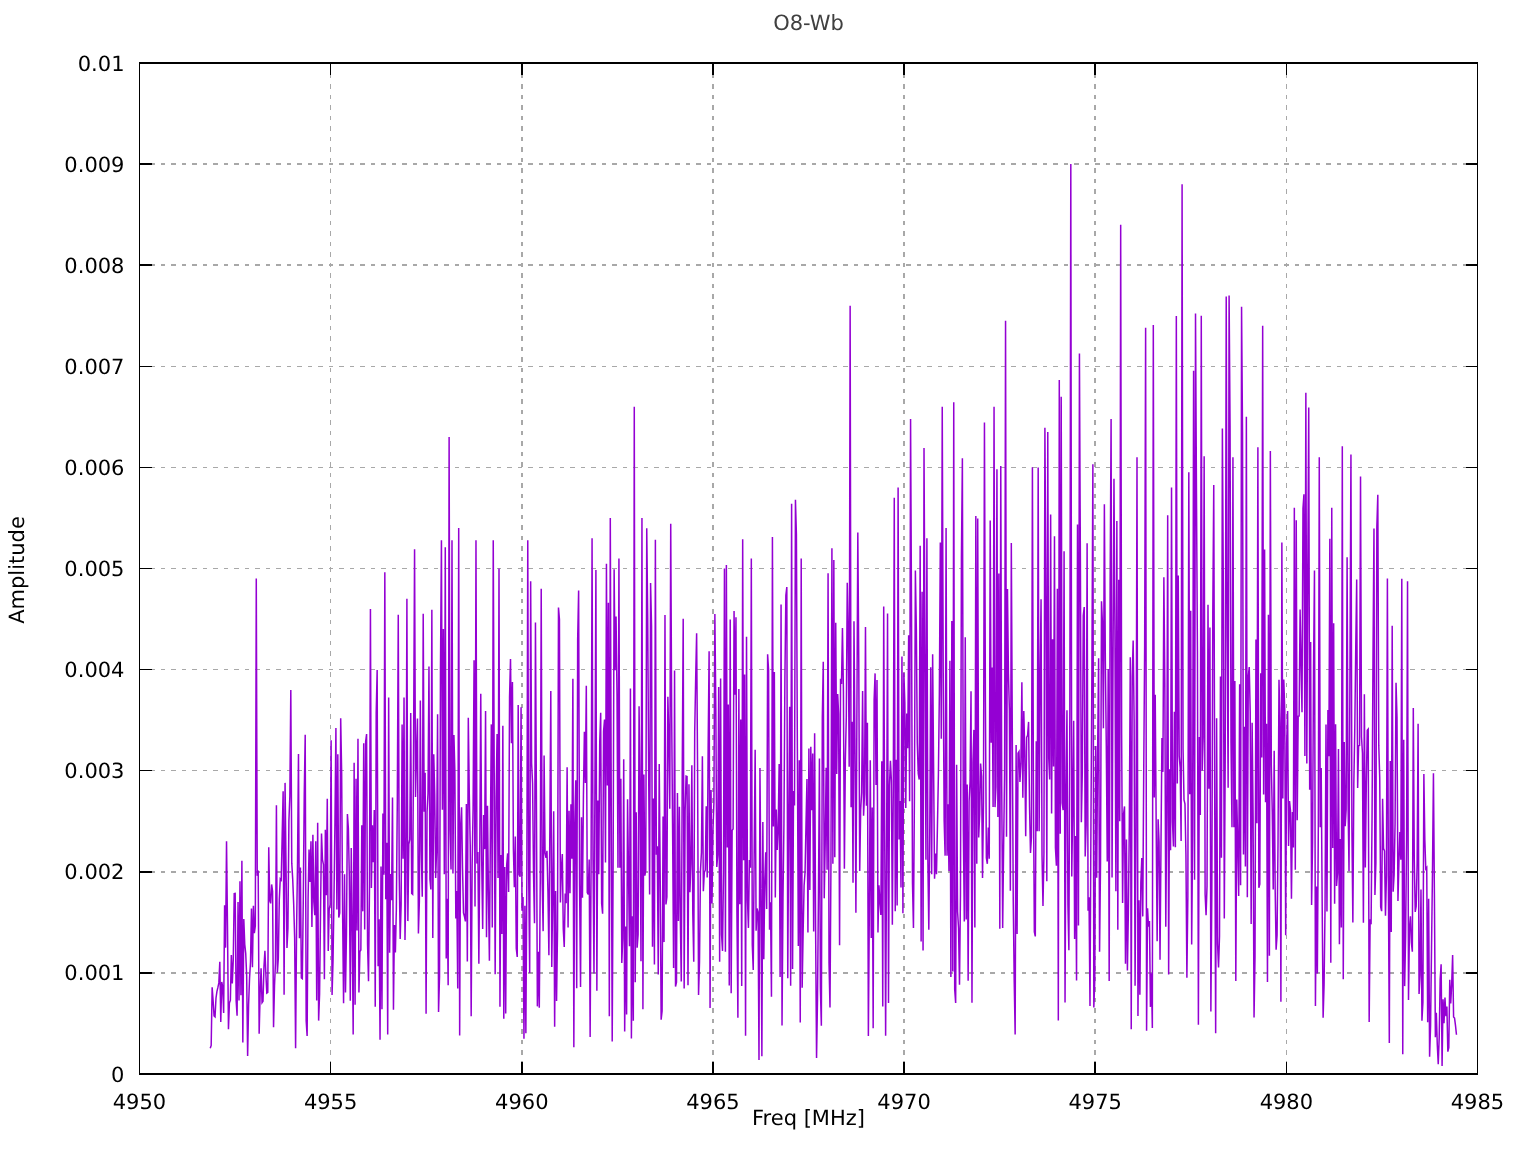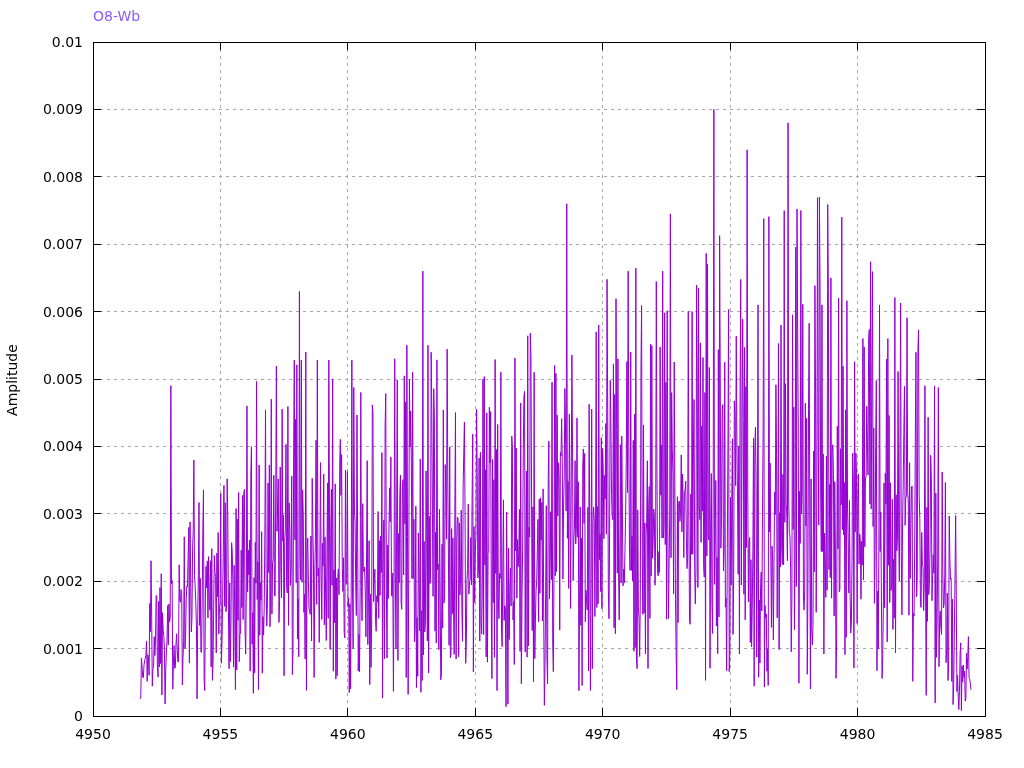--- a/index.html
+++ b/index.html
@@ -1,33 +1,34 @@
 <!DOCTYPE html>
 <html><head>
 <meta charset="utf-8">
 <style>
   html,body{margin:0;padding:0;background:#ffffff;}
   body{width:1024px;height:768px;overflow:hidden;
        font-family:"DejaVu Sans","Liberation Sans",sans-serif;}
   .chart-wrap{position:relative;width:1024px;height:768px;background:#ffffff;}
   .chart-wrap svg{position:absolute;left:0;top:0;}
-  .chart-title{position:absolute;left:93px;width:892px;top:8px;text-align:left;
-      font-size:14px;color:#8b5cf6;}
+  .chart-title{position:absolute;left:93px;width:892px;top:8px;text-align:center;
+      font-size:14px;color:#404040;}
   .xlabel{position:absolute;left:93px;width:892px;top:738px;text-align:center;
       font-size:14px;color:#000;}
   .ylabel{position:absolute;left:12px;top:380px;transform:translate(-50%,-50%) rotate(-90deg);
       white-space:nowrap;font-size:14px;color:#000;}
   text.tick{font-family:"DejaVu Sans","Liberation Sans",sans-serif;font-size:14px;fill:#000;}
 </style>
 </head>
 <body>
 
 <div class="chart-wrap">
   <div class="chart-title">O8-Wb</div>
   <div class="ylabel">Amplitude</div>
+  <div class="xlabel">Freq [MHz]</div>
   <svg id="chart-svg" width="1024" height="768" viewBox="0 0 1024 768">
       <line x1="220.42857142857142" y1="42" x2="220.42857142857142" y2="716" stroke="#a8a8a8" stroke-dasharray="3 4" shape-rendering="crispEdges"></line>
       <line x1="347.85714285714283" y1="42" x2="347.85714285714283" y2="716" stroke="#a8a8a8" stroke-dasharray="3 4" shape-rendering="crispEdges"></line>
       <line x1="475.2857142857143" y1="42" x2="475.2857142857143" y2="716" stroke="#a8a8a8" stroke-dasharray="3 4" shape-rendering="crispEdges"></line>
       <line x1="602.7142857142857" y1="42" x2="602.7142857142857" y2="716" stroke="#a8a8a8" stroke-dasharray="3 4" shape-rendering="crispEdges"></line>
       <line x1="730.1428571428571" y1="42" x2="730.1428571428571" y2="716" stroke="#a8a8a8" stroke-dasharray="3 4" shape-rendering="crispEdges"></line>
       <line x1="857.5714285714286" y1="42" x2="857.5714285714286" y2="716" stroke="#a8a8a8" stroke-dasharray="3 4" shape-rendering="crispEdges"></line>
       <line x1="93" y1="648.6" x2="985" y2="648.6" stroke="#a8a8a8" stroke-dasharray="3 4" shape-rendering="crispEdges"></line>
       <line x1="93" y1="581.2" x2="985" y2="581.2" stroke="#a8a8a8" stroke-dasharray="3 4" shape-rendering="crispEdges"></line>
       <line x1="93" y1="513.8" x2="985" y2="513.8" stroke="#a8a8a8" stroke-dasharray="3 4" shape-rendering="crispEdges"></line>

